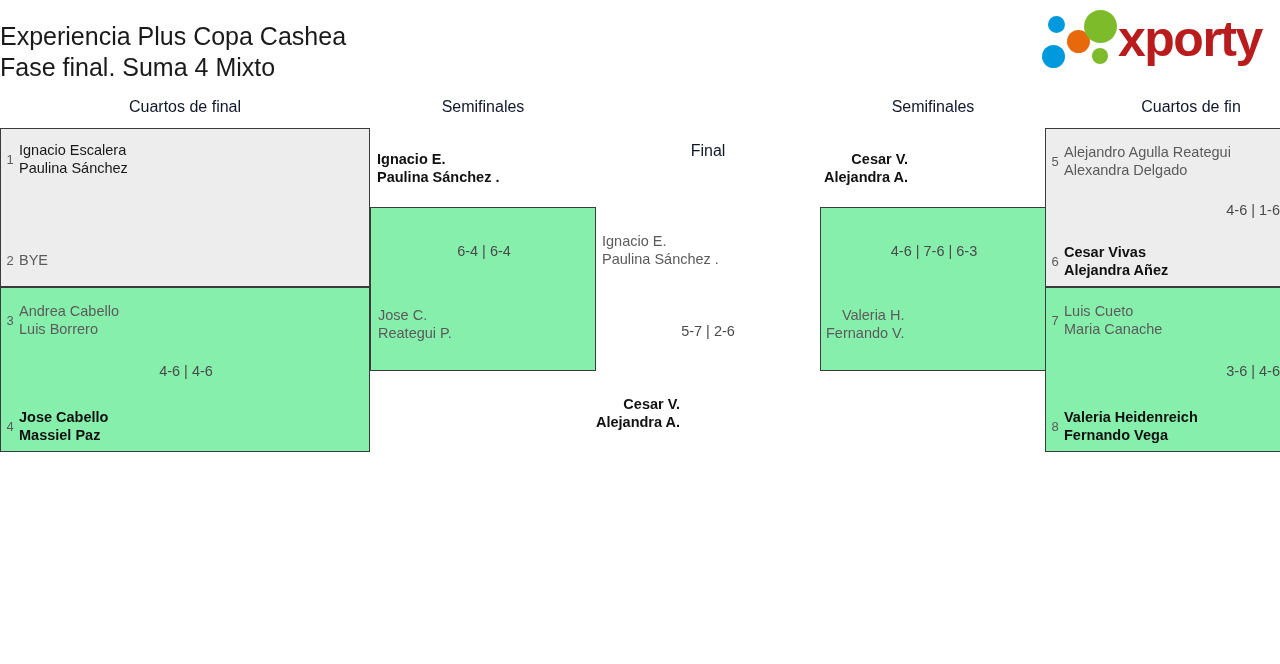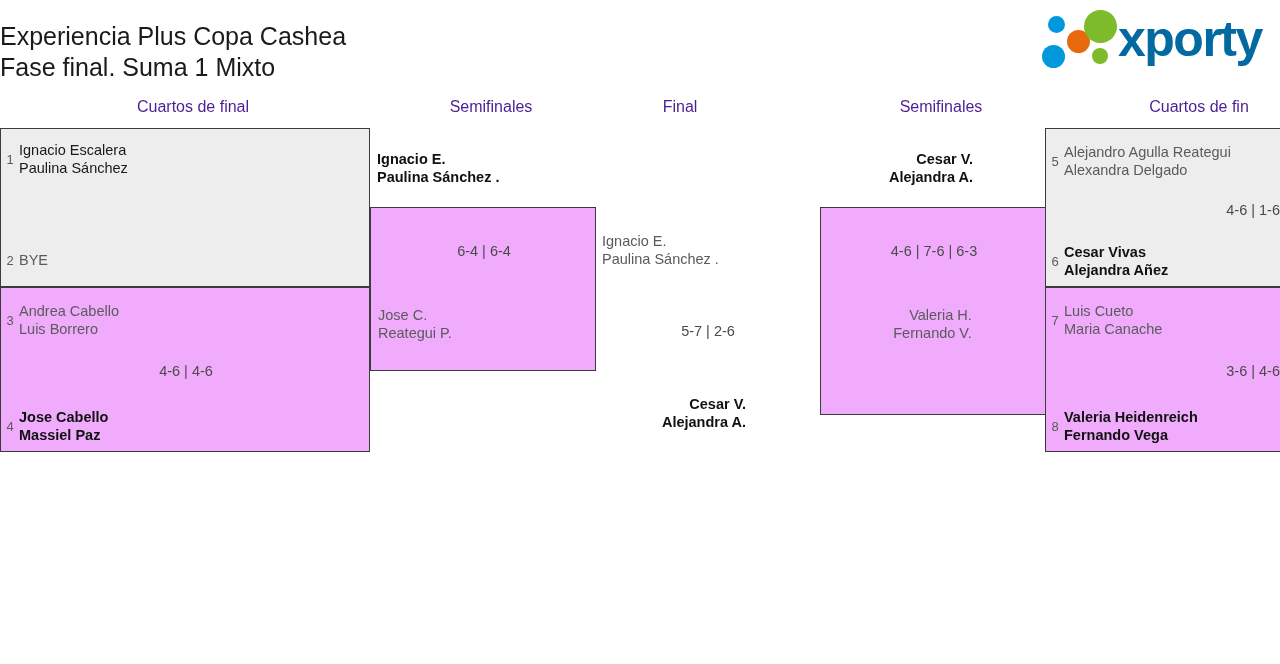--- a/index.html
+++ b/index.html
@@ -44,52 +44,51 @@
   #logo .d-blue-lg { left: 0px;  top: 37px; width: 23px; height: 23px; background: #0099dd; }
   #logo .d-orange  { left: 25px; top: 22px; width: 23px; height: 23px; background: #e8690b; }
   #logo .d-green-lg{ left: 42px; top: 2px;  width: 33px; height: 33px; background: #7dbb2a; }
   #logo .d-green-sm{ left: 50px; top: 40px; width: 16px; height: 16px; background: #7dbb2a; }
   #logo .wordmark {
     position: absolute;
     left: 76px; top: 1px;
     font-size: 50px;
     font-weight: bold;
     letter-spacing: -1.5px;
-    color: #0369a1;
+    color: #b91c1c;
     line-height: 60px;
   }
 
   
   .round-header {
     position: absolute;
     top: 97px;
     font-size: 16px;
     line-height: 20px;
-    color: #4c1d95;
+    color: #0f172a;
     text-align: center;
     white-space: nowrap;
-    padding-left: 8px;
   }
 
   
   .mbox {
     position: absolute;
     box-sizing: border-box;
     border: 1px solid #3b3b3b;
-    background: #f0abfc;
+    background: #86efac;
   }
   .mbox.shaded { background: #ededed; }
 
   .slot {
     position: absolute;
     box-sizing: border-box;
     display: flex;
     align-items: center;
   }
-  .slot.align-right { justify-content: center; }
+  .slot.align-right { justify-content: flex-start; }
 
   .seed {
     font-size: 13px;
     color: #5b5b5b;
     width: 18px;
     text-align: center;
     flex: 0 0 18px;
   }
   .players {
     font-size: 14.5px;
@@ -110,38 +109,38 @@
   }
   .score.align-right { text-align: right; }
   .score.align-center { text-align: center; }
 </style>
 </head>
 <body>
 
 <div id="header">
   <div id="title-block">
     <span class="tline">Experiencia Plus Copa Cashea</span>
-    <span class="tline">Fase final. Suma 1 Mixto</span>
+    <span class="tline">Fase final. Suma 4 Mixto</span>
   </div>
 
   <div id="logo">
     <div class="dots">
       <span class="dot d-blue-sm"></span>
       <span class="dot d-blue-lg"></span>
       <span class="dot d-orange"></span>
       <span class="dot d-green-lg"></span>
       <span class="dot d-green-sm"></span>
     </div>
     <div class="wordmark">xporty</div>
   </div>
 </div>
 
 <div class="round-header" style="left:0px;   width:370px;">Cuartos de final</div>
 <div class="round-header" style="left:370px; width:226px;">Semifinales</div>
-<div class="round-header" style="left:560px; width:224px;">Final</div>
+<div class="round-header" style="left:596px; width:224px;margin-top:44px;">Final</div>
 <div class="round-header" style="left:820px; width:226px;">Semifinales</div>
 <div class="round-header" style="left:1046px;width:290px;">Cuartos de fin</div>
 
 <div class="mbox shaded" style="left:0px; top:128px; width:370px; height:159px;">
   <div class="slot" style="left:0px; top:8px; width:360px; height:44px;">
     <span class="seed">1</span>
     <span class="players winner-players">
       <span class="pl">Ignacio Escalera</span>
       <span class="pl">Paulina Sánchez</span>
     </span>
@@ -205,21 +204,21 @@
   </span>
 </div>
 
 <div class="slot winner align-right" style="left:824px; top:148px; width:214px; height:40px;">
   <span class="players" style="text-align:right;">
     <span class="pl">Cesar V.</span>
     <span class="pl">Alejandra A.</span>
   </span>
 </div>
 
-<div class="mbox" style="left:820px; top:207px; width:226px; height:208px;">
+<div class="mbox" style="left:820px; top:207px; width:226px; height:164px;">
   <div class="score align-center" style="left:5px; top:34px; width:216px;">4-6 | 7-6 | 6-3</div>
   <div class="slot loser align-right" style="left:5px; top:94px; width:213px; height:44px;">
     <span class="players" style="text-align:right;">
       <span class="pl">Valeria H.</span>
       <span class="pl">Fernando V.</span>
     </span>
   </div>
 </div>
 
 <div class="mbox shaded" style="left:1045px; top:128px; width:290px; height:159px;">

